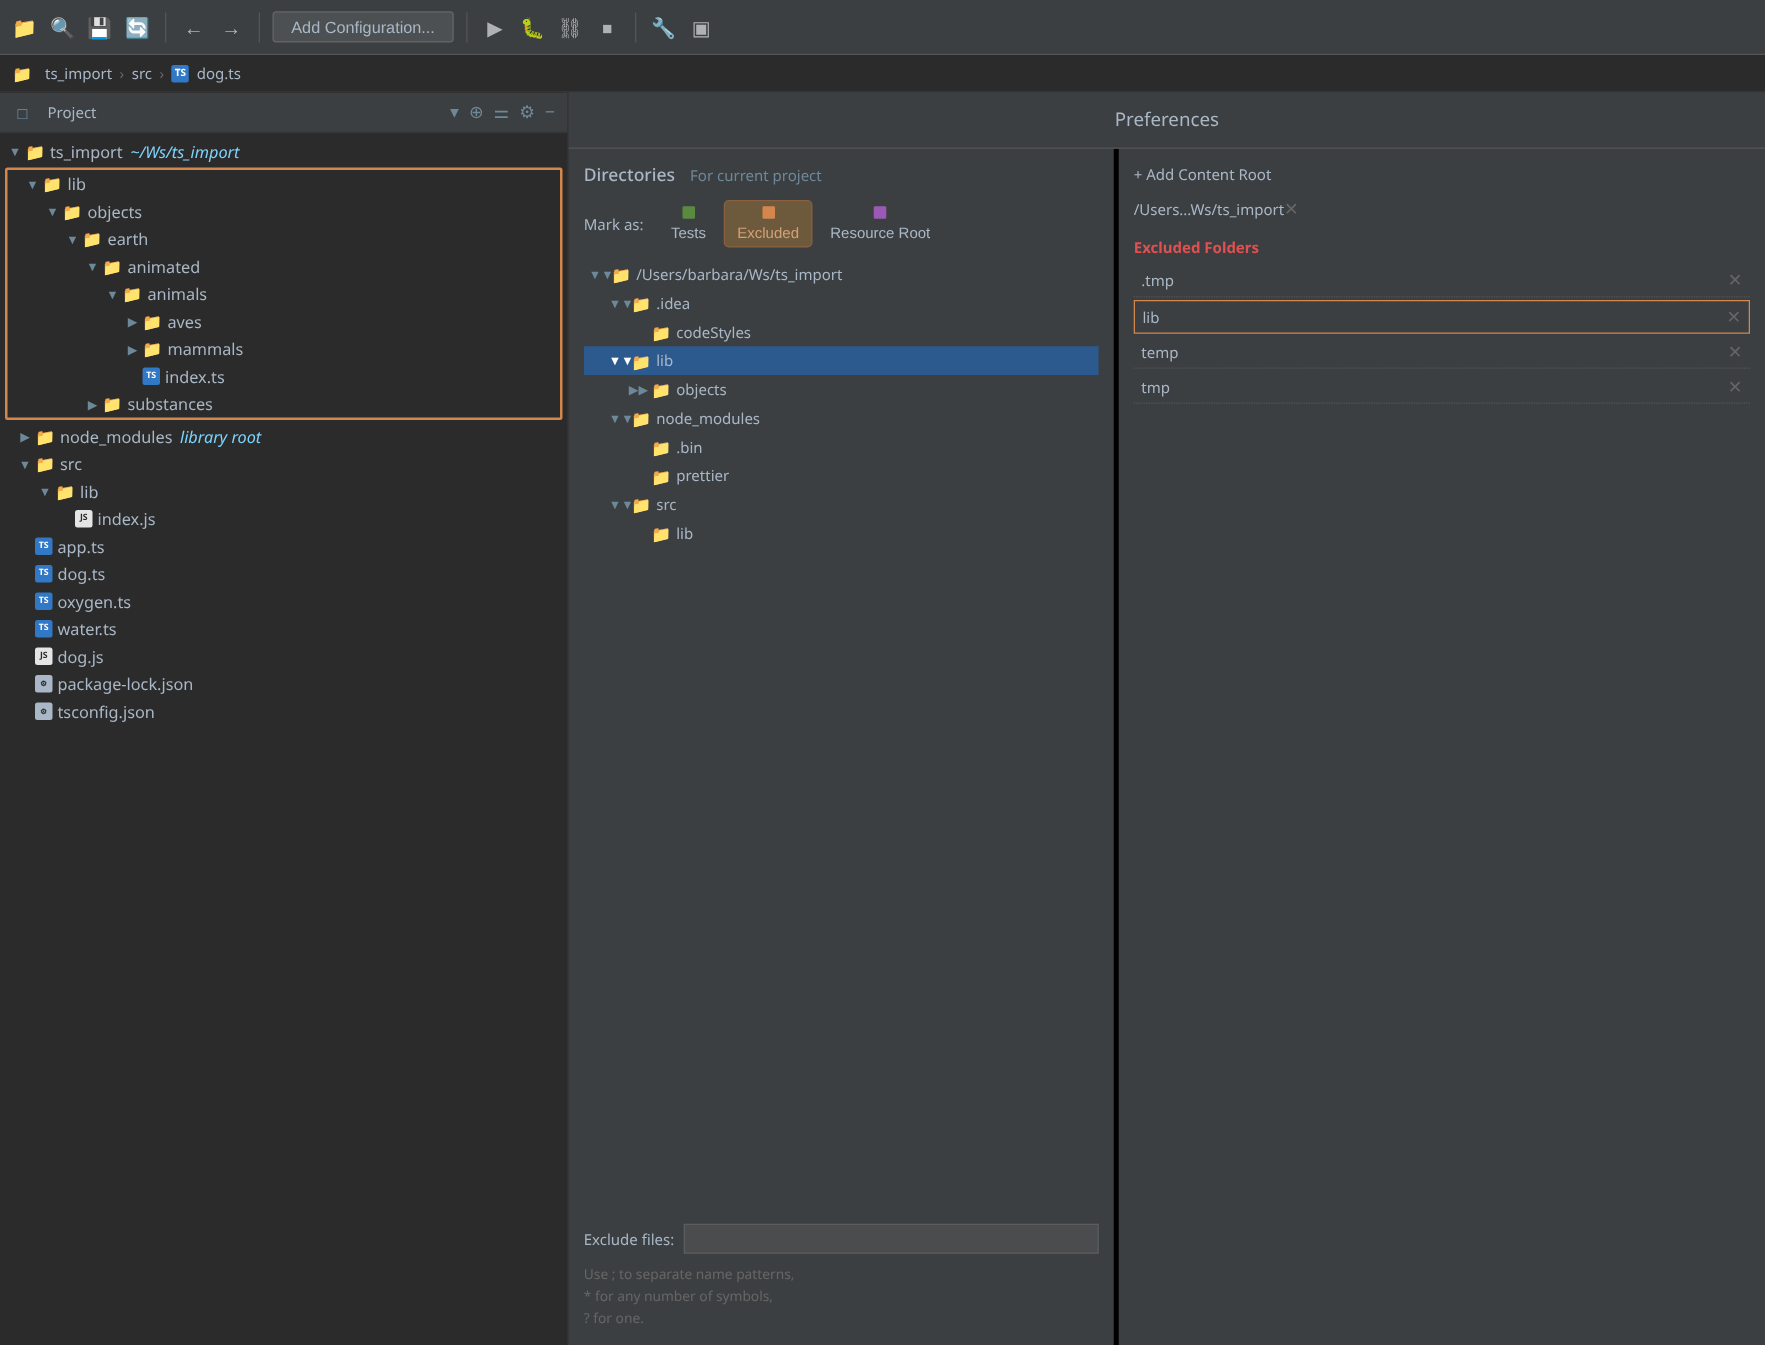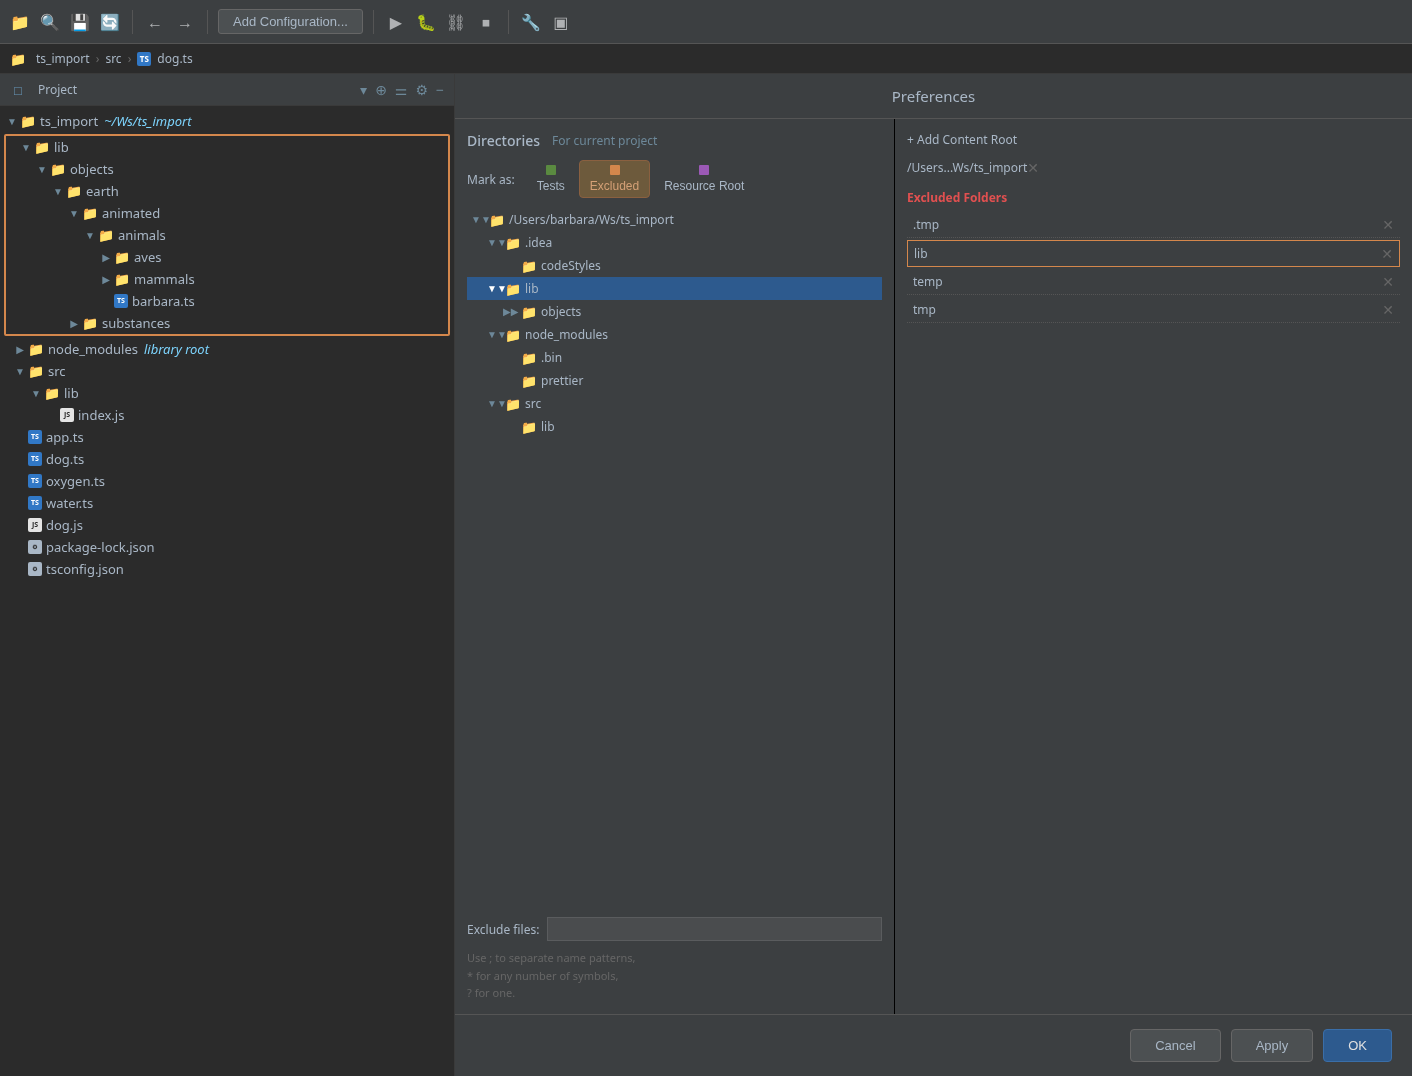--- a/index.html
+++ b/index.html
@@ -229,21 +229,21 @@
 
     .dialog-body {
       display: flex;
       flex: 1;
       overflow: hidden;
     }
 
     
     .directories-panel {
       width: 440px;
-      border-right: 1px solid #000000;
+      border-right: 4px solid #000000;
       display: flex;
       flex-direction: column;
       padding: 12px;
     }
 
     .dir-tabs {
       display: flex;
       align-items: center;
       gap: 4px;
       margin-bottom: 10px;
@@ -510,21 +510,21 @@
 
         <div class="highlighted-item" style="--indent: 92px;">
           <span class="tree-arrow closed"></span>
           <span class="folder-icon folder-orange">📁</span>
           <span class="tree-label">mammals</span>
         </div>
 
         <div class="highlighted-item" style="--indent: 92px;">
           <span class="tree-arrow empty"></span>
           <span class="file-icon-ts-small">TS</span>
-          <span class="tree-label">barbara.ts</span>
+          <span class="tree-label">index.ts</span>
         </div>
 
         <div class="highlighted-item" style="--indent: 60px;">
           <span class="tree-arrow closed"></span>
           <span class="folder-icon folder-orange">📁</span>
           <span class="tree-label">substances</span>
         </div>
       </div>
 
       <div class="tree-item" style="--indent: 12px;">
@@ -721,20 +721,15 @@
           <span class="close-x">✕</span>
         </div>
 
         <div class="excluded-folder-row">
           <span>tmp</span>
           <span class="close-x">✕</span>
         </div>
       </div>
     </div>
 
-    <div class="dialog-footer">
-      <button class="btn btn-cancel">Cancel</button>
-      <button class="btn btn-apply">Apply</button>
-      <button class="btn btn-ok">OK</button>
-    </div>
   </div>
 
 </div>
 
 </body></html>

